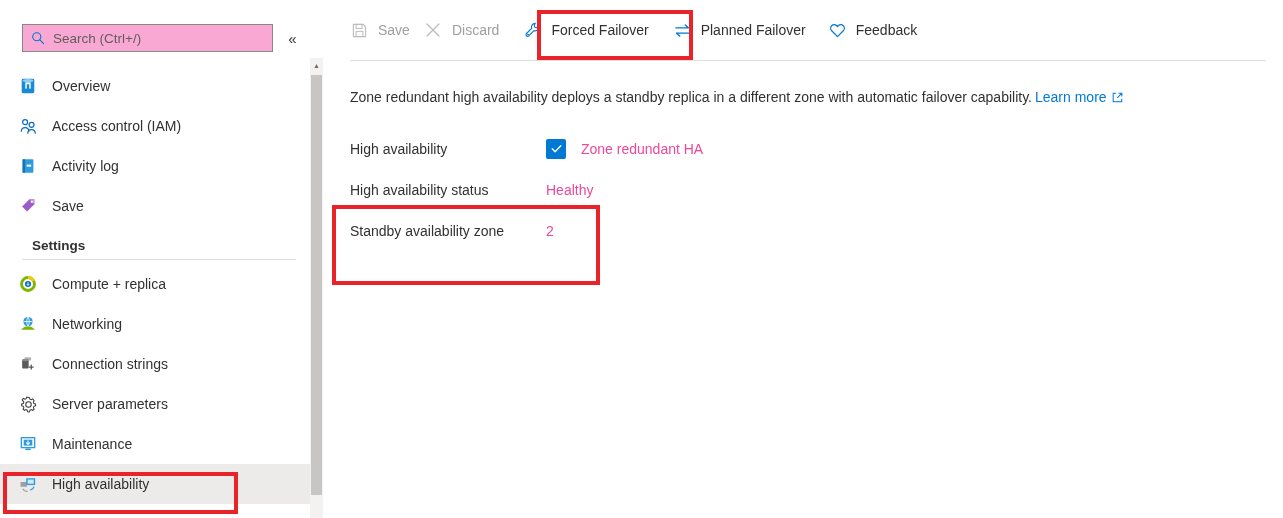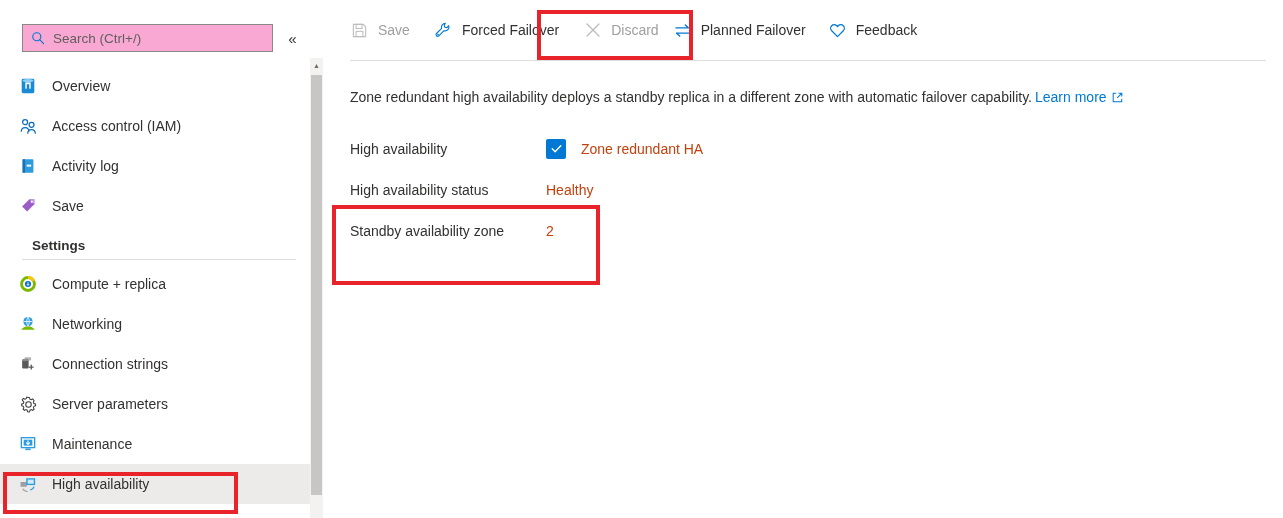--- a/index.html
+++ b/index.html
@@ -213,21 +213,21 @@
     height: 41px;
   }
   .frow .f-label {
     width: 196px;
     font-size: 14px;
     color: #323130;
     white-space: nowrap;
   }
   .frow .f-value {
     font-size: 14px;
-    color: #c2410c;
+    color: #ec4899;
     display: flex;
     align-items: center;
     white-space: nowrap;
   }
   .chk {
     width: 20px; height: 20px;
     background: #0078d4;
     border-radius: 2px;
     display: inline-flex;
     align-items: center;
@@ -406,37 +406,37 @@
         <span class="tb-ico">
           <svg width="17" height="17" viewBox="0 0 20 20">
             <path d="M2.8 2.8h11.6l2.8 2.8v11.6H2.8z" fill="none" stroke="#bdbdbd" stroke-width="1.3"></path>
             <rect x="6" y="2.8" width="7" height="4.8" fill="none" stroke="#bdbdbd" stroke-width="1.2"></rect>
             <rect x="6" y="11" width="8" height="6.2" fill="none" stroke="#bdbdbd" stroke-width="1.2"></rect>
           </svg>
         </span>
         <span class="tb-lbl">Save</span>
       </div>
 
+      <div class="tb-item disabled">
+        <span class="tb-ico">
+          <svg width="18" height="18" viewBox="0 0 20 20">
+            <path d="M3.4 3.4 16.6 16.6M16.6 3.4 3.4 16.6" stroke="#bdbdbd" stroke-width="1.5" stroke-linecap="round"></path>
+          </svg>
+        </span>
+        <span class="tb-lbl">Discard</span>
+      </div>
+
       <div class="tb-item" style="margin-left:10px;margin-right:24px;">
         <span class="tb-ico">
           <svg width="18" height="18" viewBox="0 0 20 20">
             <path d="M12.6 2.6a4.3 4.3 0 0 0-4.1 5.6L2.8 13.9a1.8 1.8 0 0 0 2.6 2.6l5.7-5.7a4.3 4.3 0 0 0 5.3-5.6l-2.3 2.3-2.1-.6-.6-2.1z" fill="none" stroke="#0078d4" stroke-width="1.25" stroke-linejoin="round"></path>
             <circle cx="4.5" cy="15.1" r="0.95" fill="#0078d4"></circle>
           </svg>
         </span>
         <span class="tb-lbl">Forced Failover</span>
-      </div>
-
-      <div class="tb-item disabled">
-        <span class="tb-ico">
-          <svg width="18" height="18" viewBox="0 0 20 20">
-            <path d="M3.4 3.4 16.6 16.6M16.6 3.4 3.4 16.6" stroke="#bdbdbd" stroke-width="1.5" stroke-linecap="round"></path>
-          </svg>
-        </span>
-        <span class="tb-lbl">Discard</span>
       </div>
 
       <div class="tb-item" style="margin-right:22px;">
         <span class="tb-ico">
           <svg width="19" height="19" viewBox="0 0 20 20">
             <path d="M3 7.2h13.2M12.9 4.1l3.3 3.1" fill="none" stroke="#0078d4" stroke-width="1.45" stroke-linecap="round" stroke-linejoin="round"></path>
             <path d="M17 12.8H3.8M7.1 15.9l-3.3-3.1" fill="none" stroke="#0078d4" stroke-width="1.45" stroke-linecap="round" stroke-linejoin="round"></path>
           </svg>
         </span>
         <span class="tb-lbl">Planned Failover</span>

